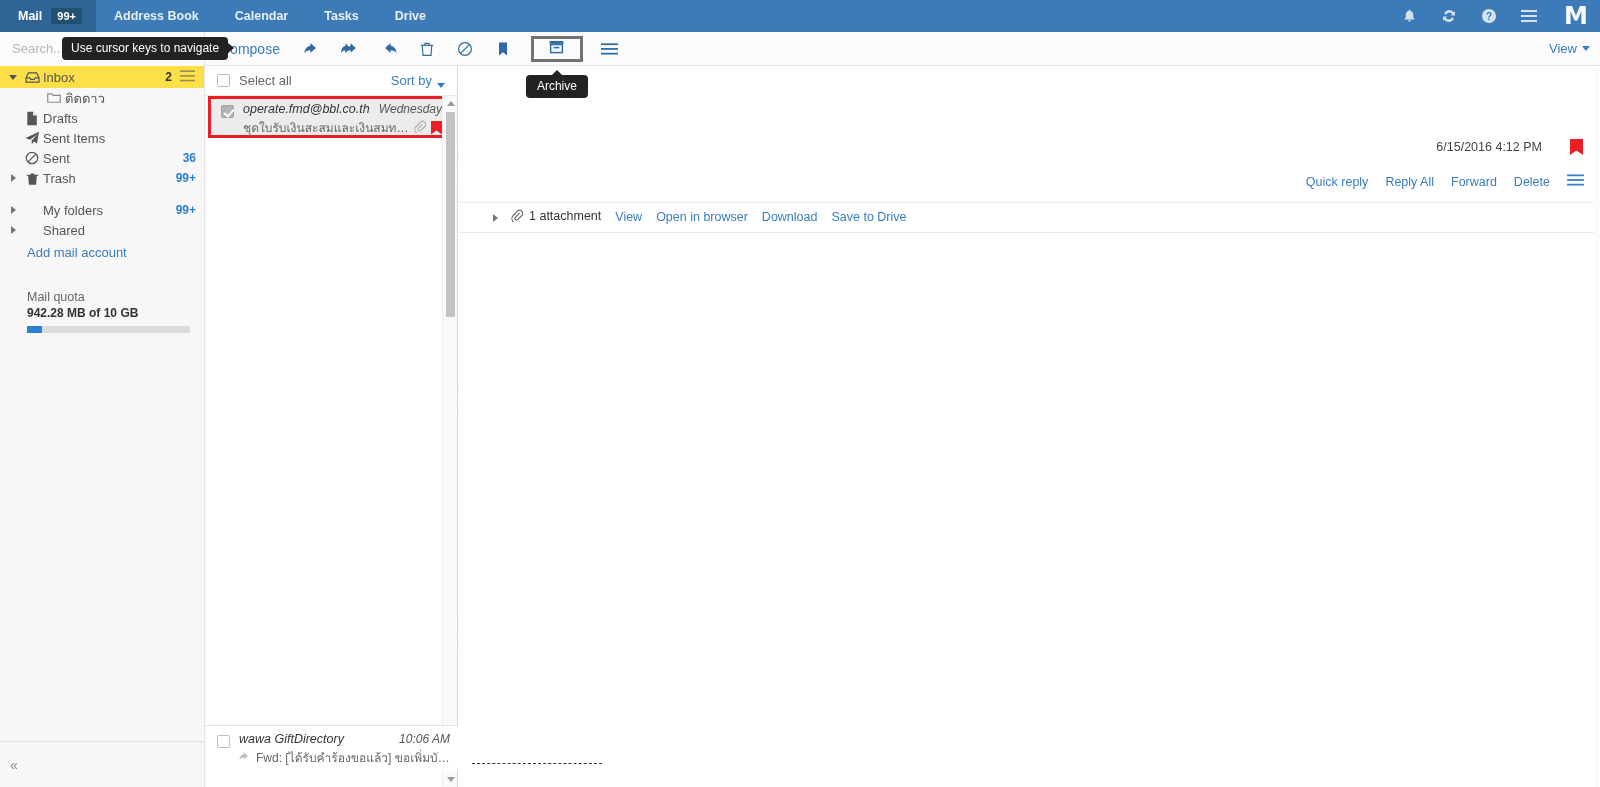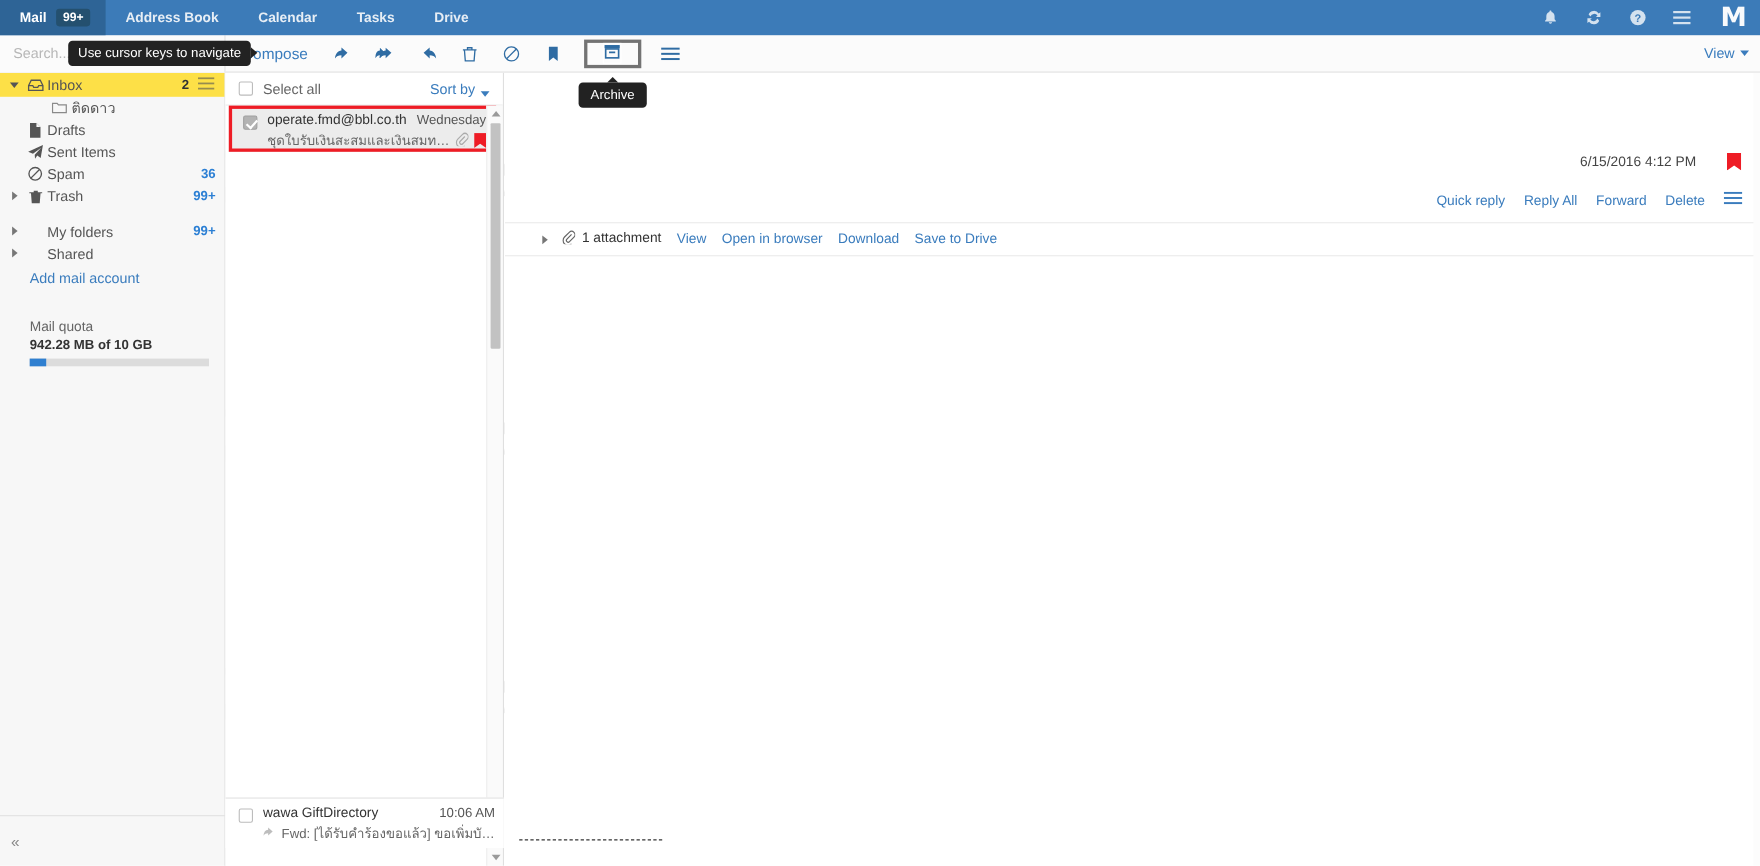--- a/index.html
+++ b/index.html
@@ -318,21 +318,21 @@
     position: relative;
   }
   .mrow.sel {
     background: #ececec;
     border: 3px solid #ee1c25;
     height: 42px;
     padding: 3px 6px 0 10px;
     margin: 0 6px 0 3px;
   }
   .mrow-body { flex: 1; min-width: 0; margin-left: 9px; }
-  .mrow-l1 { display: flex; align-items: flex-end; }
+  .mrow-l1 { display: flex; align-items: flex-end; font-style: italic; }
   .mrow-from {
     font-size: 12.5px; color: #333;
     white-space: nowrap; overflow: hidden; text-overflow: ellipsis;
     flex: 1;
   }
   .mrow-time { font-size: 12px; color: #555; margin-left: 6px; white-space: nowrap; }
   .mrow-l2 { display: flex; align-items: center; margin-top: 2px; }
   .mrow-sub {
     font-size: 12px; color: #666;
     flex: 1; min-width: 0;
@@ -632,21 +632,21 @@
     <span class="side-label">Sent Items</span>
   </div>
 
   <div class="side-row" style="padding-left:21px;">
     <span class="side-ic">
       <svg width="14" height="14" viewBox="0 0 15 15">
           <circle cx="7.5" cy="7.5" r="6.1" fill="none" stroke="#555" stroke-width="1.3"></circle>
           <line x1="3.3" y1="11.7" x2="11.7" y2="3.3" stroke="#555" stroke-width="1.3"></line>
         </svg>
     </span>
-    <span class="side-label">Spam</span>
+    <span class="side-label">Sent</span>
     <span class="side-count">36</span>
   </div>
 
   <div class="side-row">
     <span class="side-arrow">
         <span class="tri-right"></span>
       </span>
     <span class="side-ic">
       <svg width="13" height="15" viewBox="0 0 14 16">
           <path fill="#555" d="M2.3 4.6h9.4l-.8 10.2H3.1L2.3 4.6zM5 2.6h4v1.4H5zM.7 3.9h12.6v1.1H.7z"></path>

